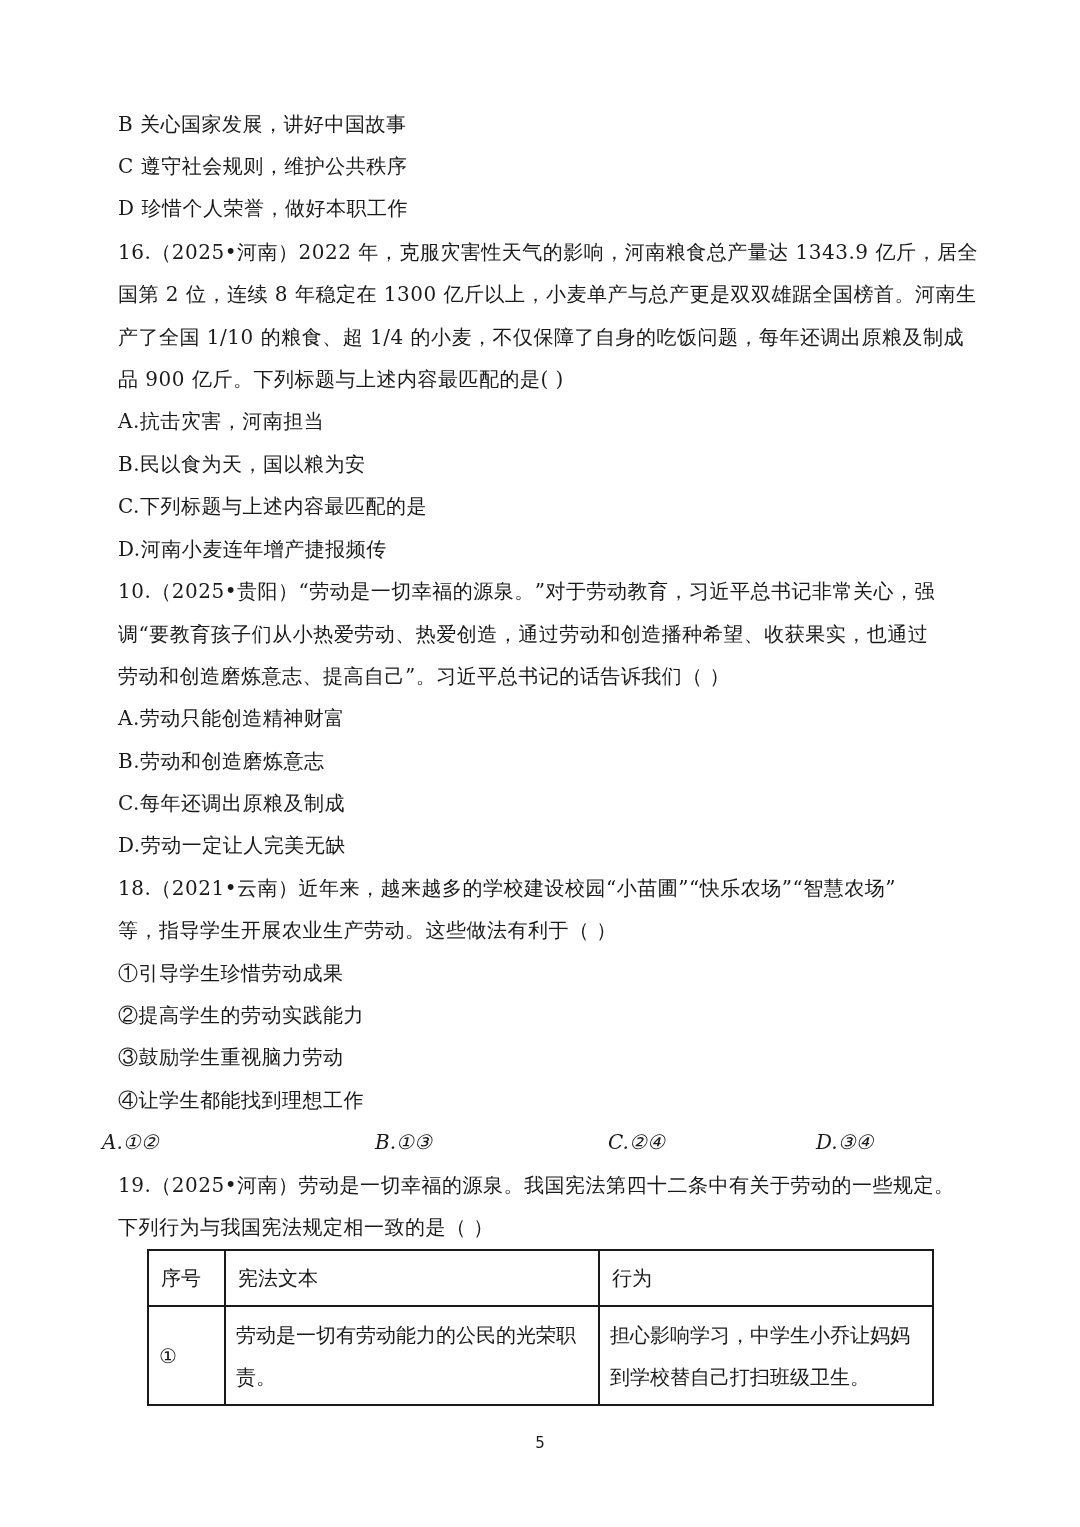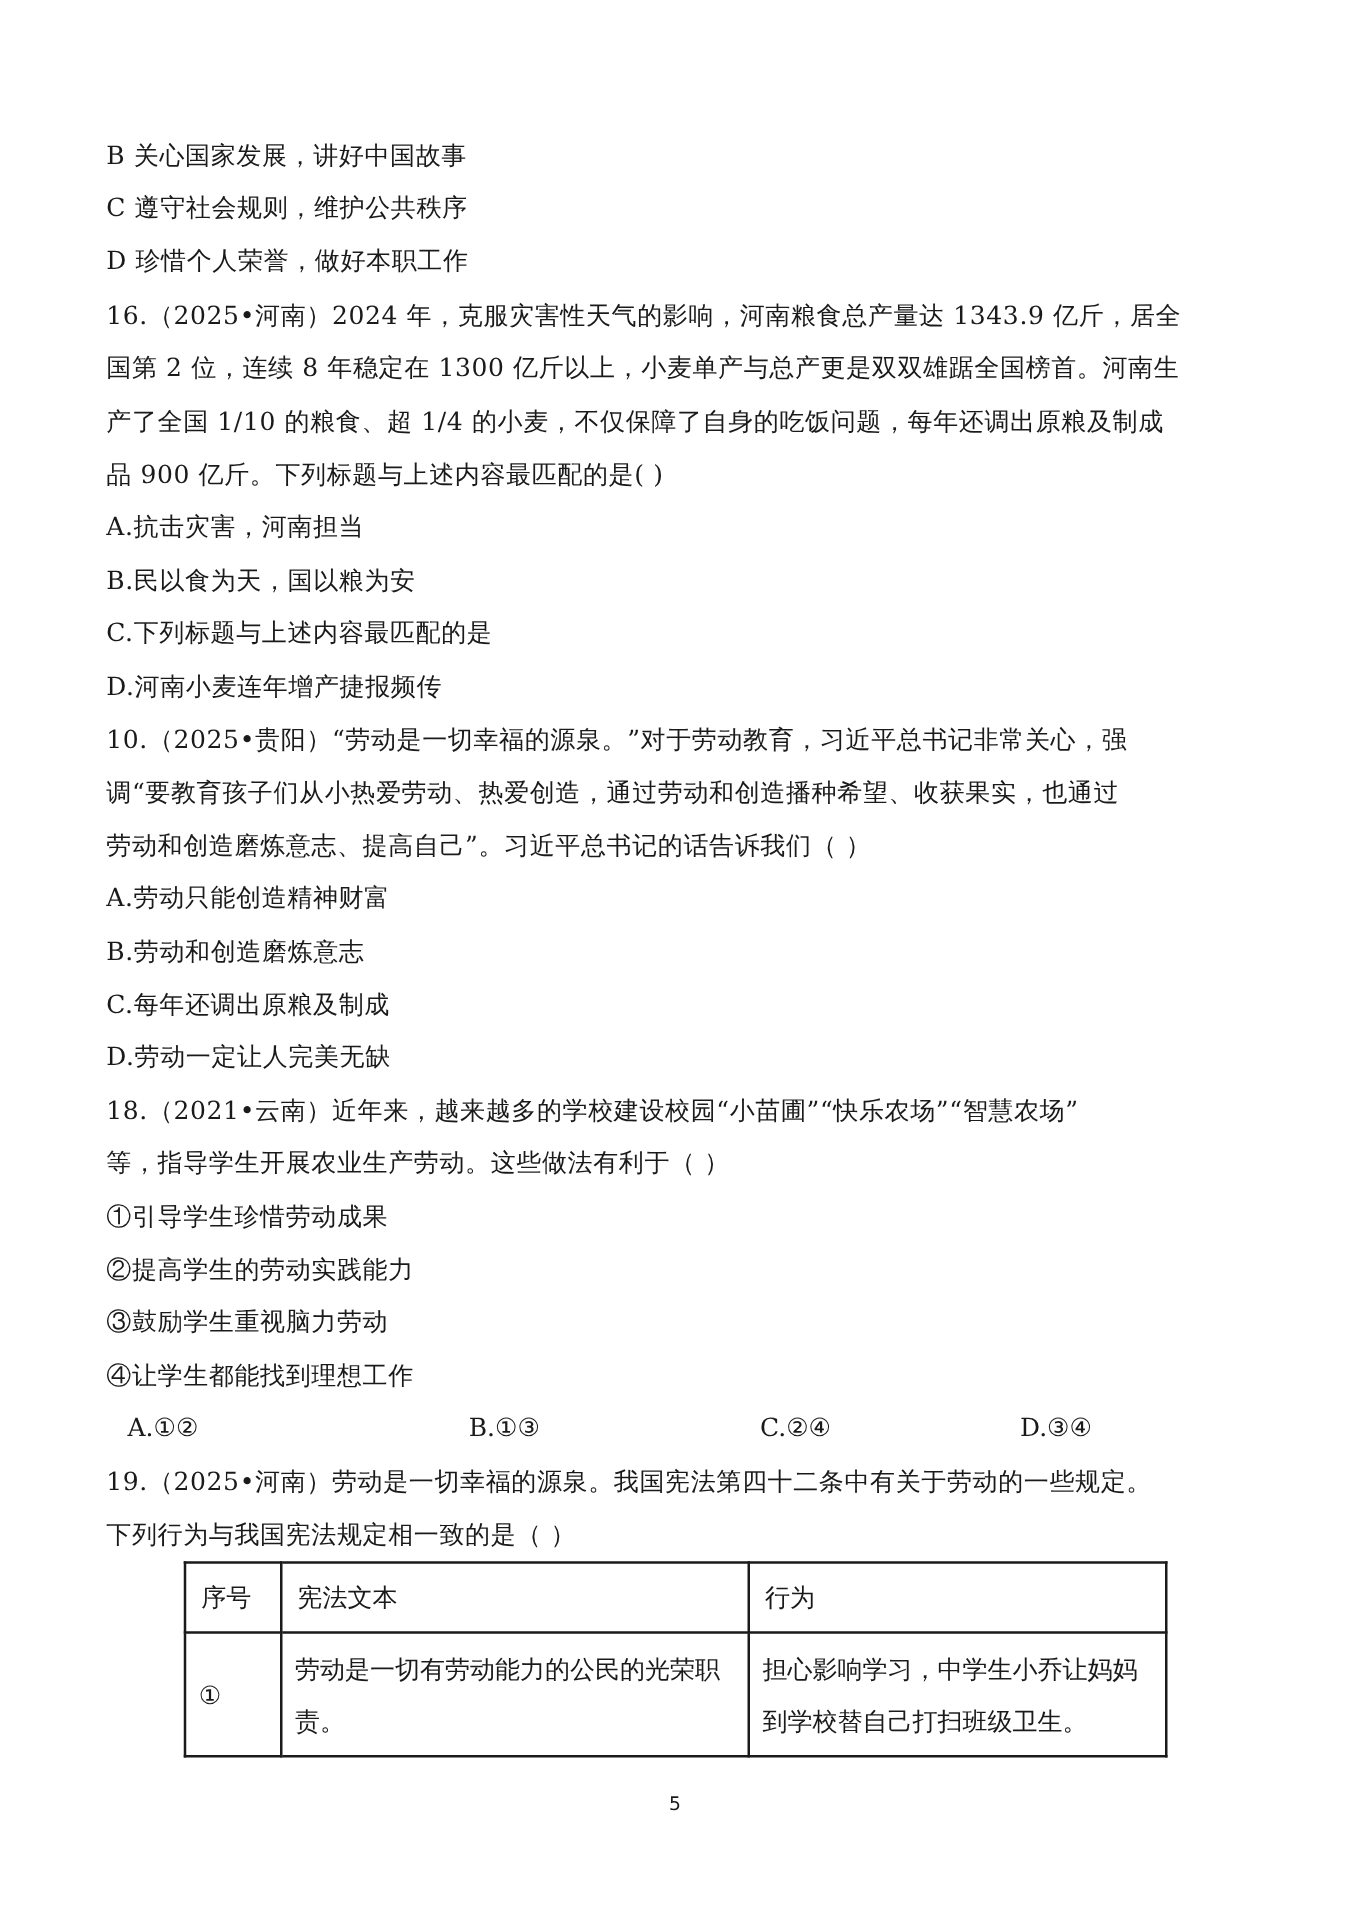--- a/index.html
+++ b/index.html
@@ -1,35 +1,35 @@
 <!DOCTYPE html>
 <html><head>
 <meta charset="utf-8">
 <style>
   html, body { margin: 0; padding: 0; background: #ffffff; }
   body { width: 1080px; height: 1527px; position: relative; overflow: hidden;
          font-family: "DejaVu Serif", "Liberation Serif", serif; color: #1a1a1a; }
-  .line { position: absolute; left: 85px; font-size: 20px; line-height: 24px; white-space: nowrap; letter-spacing: 0.5px; text-align: right; }
-  .opt { position: absolute; font-size: 20px; line-height: 24px; white-space: nowrap; }
+  .line { position: absolute; left: 118px; font-size: 20px; line-height: 24px; white-space: nowrap; letter-spacing: 0.5px; text-align: right; }
+  .opt { position: absolute; font-size: 20px; line-height: 24px; white-space: nowrap; font-style: italic; }
   table.q19 { position: absolute; left: 147px; top: 1249px; width: 787px; border-collapse: collapse;
               font-size: 20px; }
   table.q19 td { border: 2px solid #1a1a1a; padding: 0 10px; vertical-align: middle; }
   table.q19 tr.head td { height: 54px; padding-left: 12px; }
   table.q19 tr.body td { height: 97px; line-height: 42px; }
   .pageno { position: absolute; left: 0; width: 1080px; top: 1434px; text-align: center;
             font-size: 15px; font-family: "DejaVu Sans", sans-serif; }
 </style>
 </head>
 <body>
 
 <div class="line" style="top:112px">B 关心国家发展，讲好中国故事</div>
 <div class="line" style="top:154px">C 遵守社会规则，维护公共秩序</div>
 <div class="line" style="top:196px">D 珍惜个人荣誉，做好本职工作</div>
 
-<div class="line" style="top:240px">16.（2025•河南）2024 年，克服灾害性天气的影响，河南粮食总产量达 1343.9 亿斤，居全</div>
+<div class="line" style="top:240px">16.（2025•河南）2022 年，克服灾害性天气的影响，河南粮食总产量达 1343.9 亿斤，居全</div>
 <div class="line" style="top:282px">国第 2 位，连续 8 年稳定在 1300 亿斤以上，小麦单产与总产更是双双雄踞全国榜首。河南生</div>
 <div class="line" style="top:325px">产了全国 1/10 的粮食、超 1/4 的小麦，不仅保障了自身的吃饭问题，每年还调出原粮及制成</div>
 <div class="line" style="top:367px">品 900 亿斤。下列标题与上述内容最匹配的是(      )</div>
 <div class="line" style="top:409px">A.抗击灾害，河南担当</div>
 <div class="line" style="top:452px">B.民以食为天，国以粮为安</div>
 <div class="line" style="top:494px">C.下列标题与上述内容最匹配的是</div>
 <div class="line" style="top:537px">D.河南小麦连年增产捷报频传</div>
 
 <div class="line" style="top:579px">10.（2025•贵阳）“劳动是一切幸福的源泉。”对于劳动教育，习近平总书记非常关心，强</div>
 <div class="line" style="top:622px">调“要教育孩子们从小热爱劳动、热爱创造，通过劳动和创造播种希望、收获果实，也通过</div>

